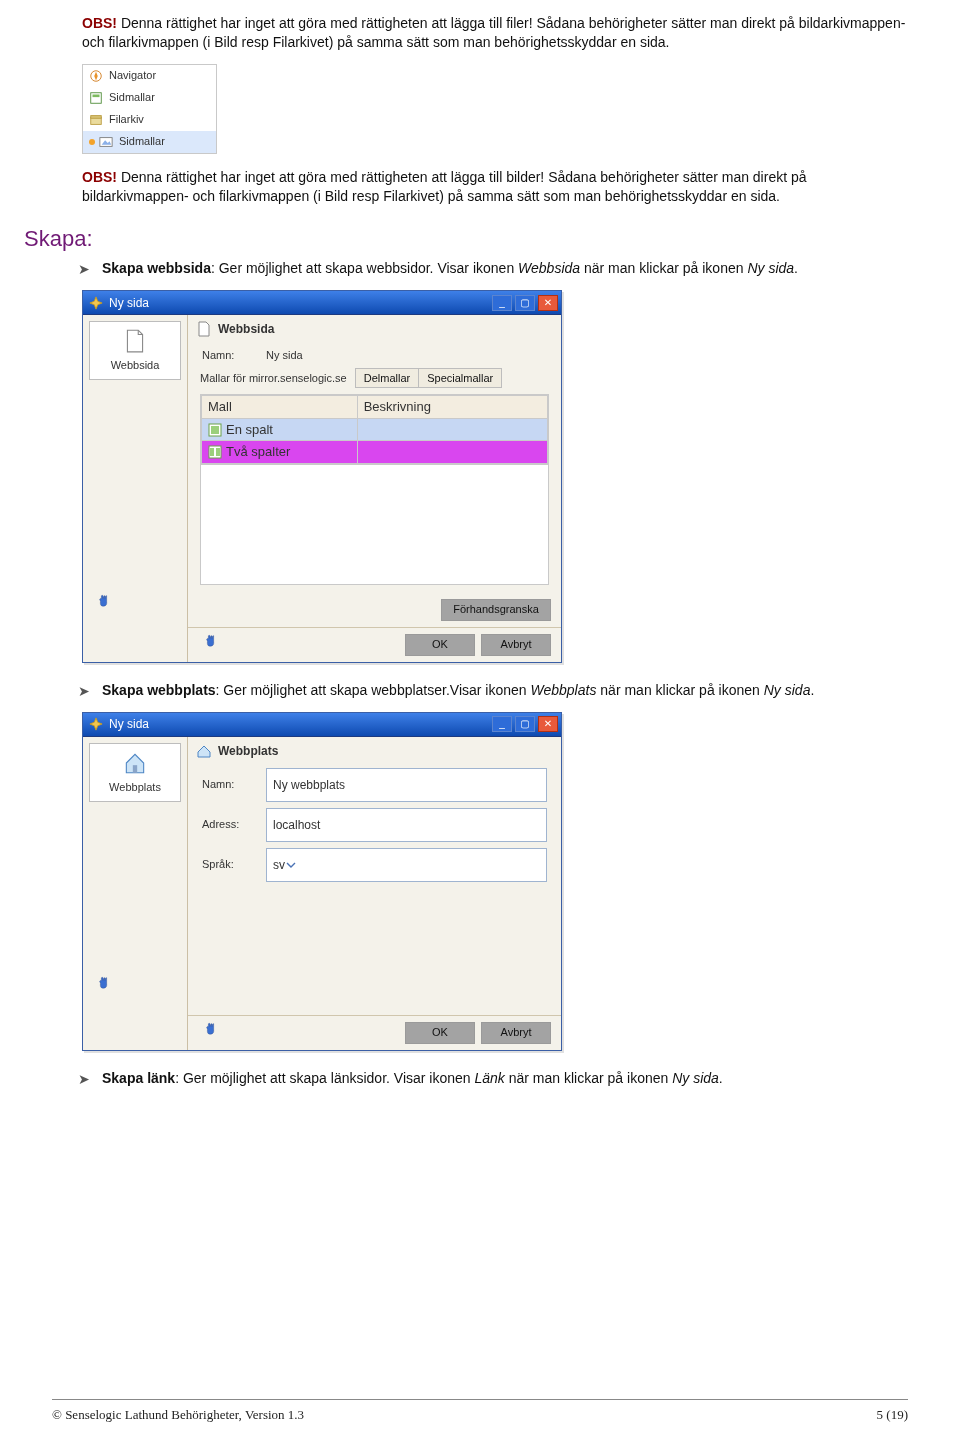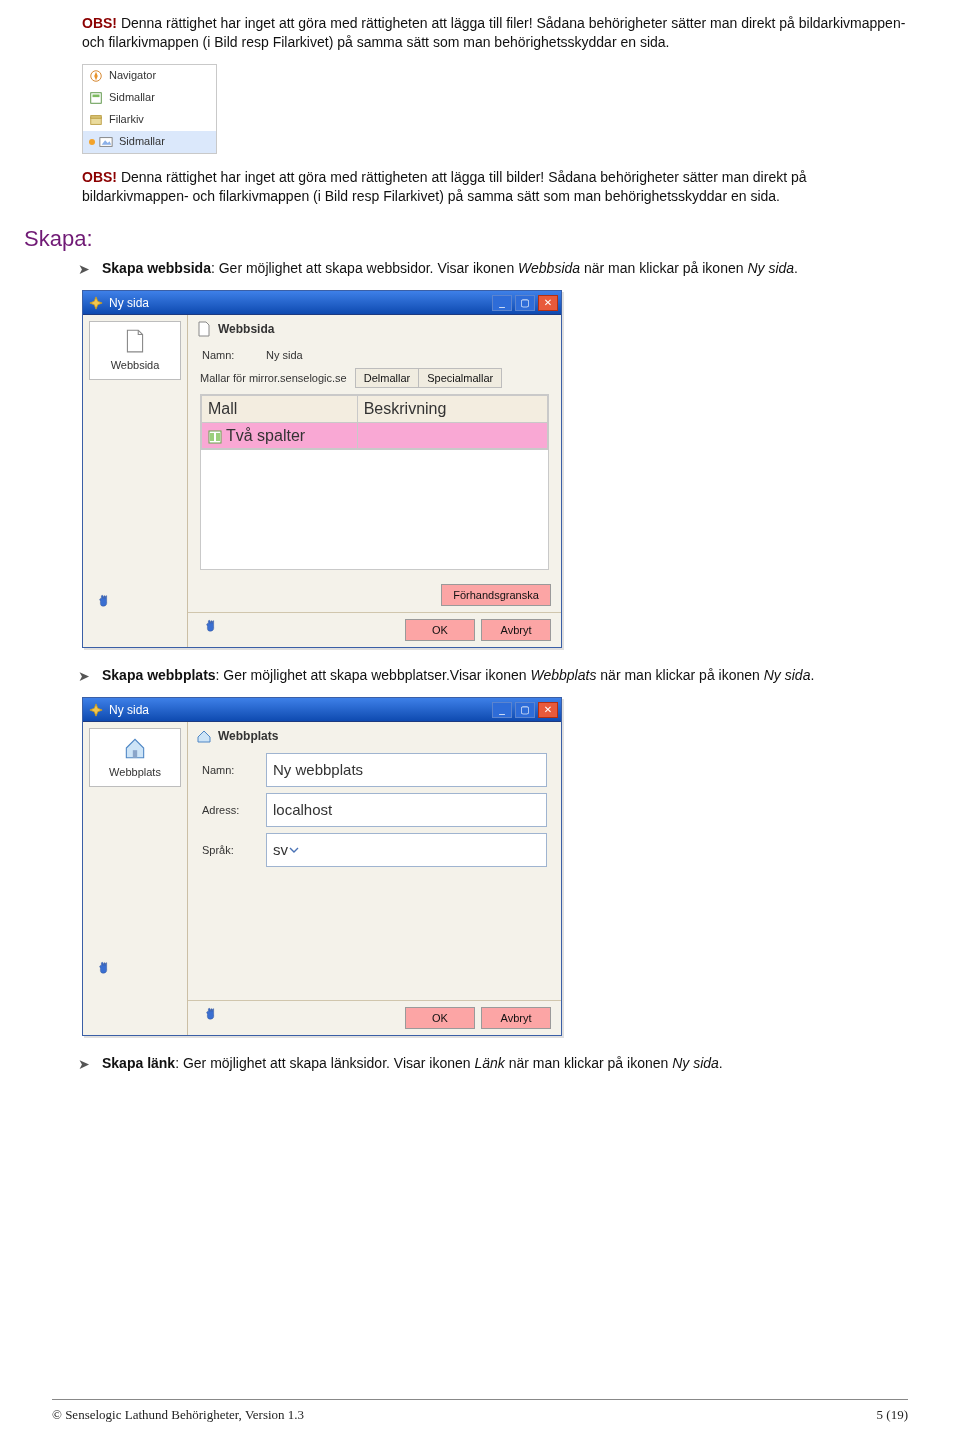--- a/index.html
+++ b/index.html
@@ -50,36 +50,36 @@
   .side{width:105px;background:var(--beige);border-right:1px solid #cbbfa5}
   .side-card{margin:6px;background:#fff;border:1px solid #bdbdbd;padding:6px 4px;text-align:center}
   .side-card svg{width:26px;height:26px;display:block;margin:0 auto 4px auto}
   .side-card .lab{font-size:11px;color:#333}
   .main{flex:1;background:var(--beige)}
   .hdr{display:flex;align-items:center;padding:6px 8px 6px 8px;font-size:12px;font-weight:bold;color:#333}
   .hdr svg{width:16px;height:16px;margin-right:6px}
   .formrow{display:flex;align-items:center;padding:3px 14px;font-size:11px;color:#333}
   .formrow label{width:64px}
   .formrow .val{padding:2px 0}
-  .input{flex:1;height:20px;border:1px solid #9fb4d0;background:#fff;padding:16px 6px;font-size:15px;
+  .input{flex:1;height:20px;border:1px solid #9fb4d0;background:#fff;padding:16px 6px;font-size:12px;
          display:flex;align-items:center}
   .input.has-arrow{justify-content:flex-start}
   .tabs{display:flex;margin:0 0 0 12px;font-size:11px;background:var(--beige)}
   .tablabel{margin-right:8px;color:#333;height:20px;display:flex;align-items:center}
   .tab{padding:2px 8px;border:1px solid #bdbdbd;background:#f0ece0;margin-right:-1px;height:20px;
        display:flex;align-items:center}
   .grid-wrap{margin:6px 12px 0 12px;border:1px solid var(--grid)}
-  .grid{width:100%;border-collapse:collapse;font-size:16px;color:#333;background:#f9a8d4}
+  .grid{width:100%;border-collapse:collapse;font-size:13px;color:#333;background:#d946ef}
   .grid th,.grid td{border:1px solid var(--grid);padding:2px 6px;height:18px;text-align:left;font-weight:normal}
   .grid th{background:#f3ede0}
   .grid .sel{background:#c6d7f3}
   .grid .cell-ico svg{width:14px;height:14px;vertical-align:-3px;margin-right:4px}
   .filler{height:120px;background:#fff;border:1px solid var(--grid);border-top:none;margin:0 12px 8px 12px}
   .btnrow{display:flex;justify-content:flex-end;padding:6px 10px;border-top:1px solid #d0c6ad}
-  .btn{min-width:70px;height:22px;margin-left:6px;border:1px solid #9a9a9a;background:#fca5a5;
+  .btn{min-width:70px;height:22px;margin-left:6px;border:1px solid #9a9a9a;background:#a3a3a3;
        font-size:11px;display:flex;align-items:center;justify-content:center}
   .hand{width:14px;height:14px;margin:0 auto 0 6px}
   .hand-row{display:flex;align-items:center;padding:4px 8px}
 
   .big-filler{height:130px;background:var(--beige)}
 
   
   .footer{position:absolute;left:52px;right:52px;bottom:20px;border-top:1px solid #888;
           padding-top:6px;font-family:"Times New Roman",Georgia,serif;font-size:13px;color:#222;
           display:flex;justify-content:space-between}
@@ -194,20 +194,29 @@
           <div class="tab">
               <span>Specialmallar</span>
             </div>
         </div>
         <div class="grid-wrap">
           <table class="grid">
             <tbody>
                 <tr>
               <th style="width:45%">Mall</th>
               <th>Beskrivning</th>
+            </tr>
+            <tr class="sel">
+              <td class="cell-ico">
+                <svg viewBox="0 0 14 14">
+                      <rect x="1" y="1" width="12" height="12" fill="#fff" stroke="#6aa24a"></rect>
+                      <rect x="3" y="3" width="8" height="8" fill="#9bcf7c"></rect>
+                    </svg><span>En spalt</span>
+              </td>
+              <td></td>
             </tr>
             <tr>
               <td class="cell-ico">
                 <svg viewBox="0 0 14 14">
                       <rect x="1" y="1" width="12" height="12" fill="#fff" stroke="#6aa24a"></rect>
                       <rect x="2" y="3" width="4" height="8" fill="#9bcf7c"></rect>
                       <rect x="8" y="3" width="4" height="8" fill="#9bcf7c"></rect>
                     </svg><span>Två spalter</span>
               </td>
               <td></td>

